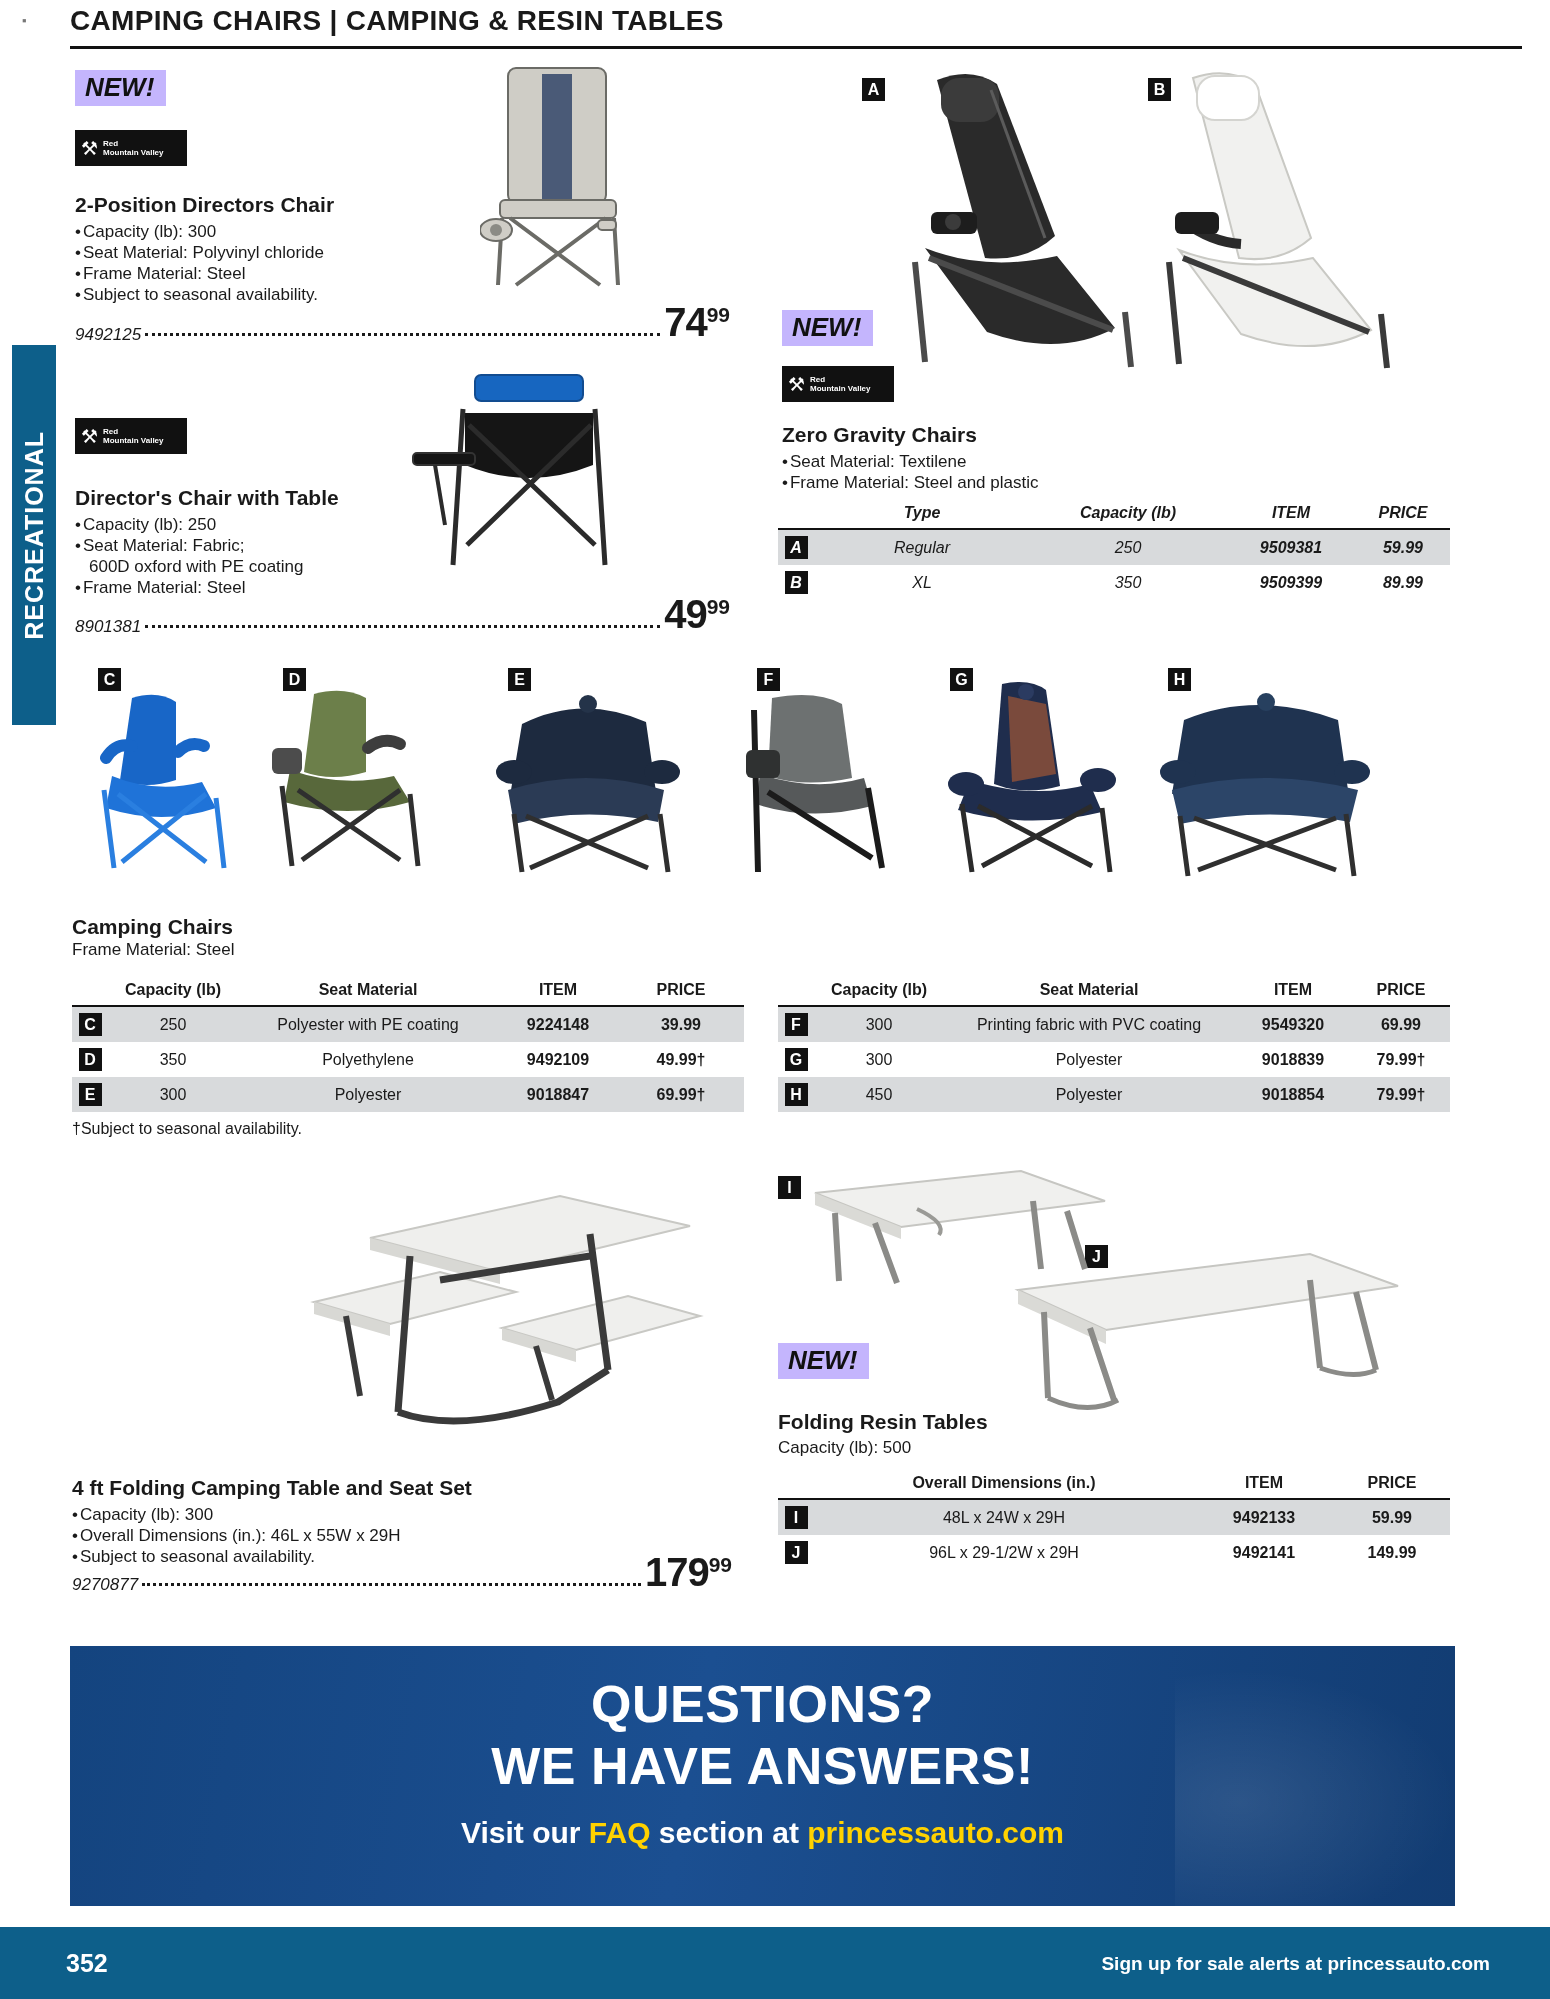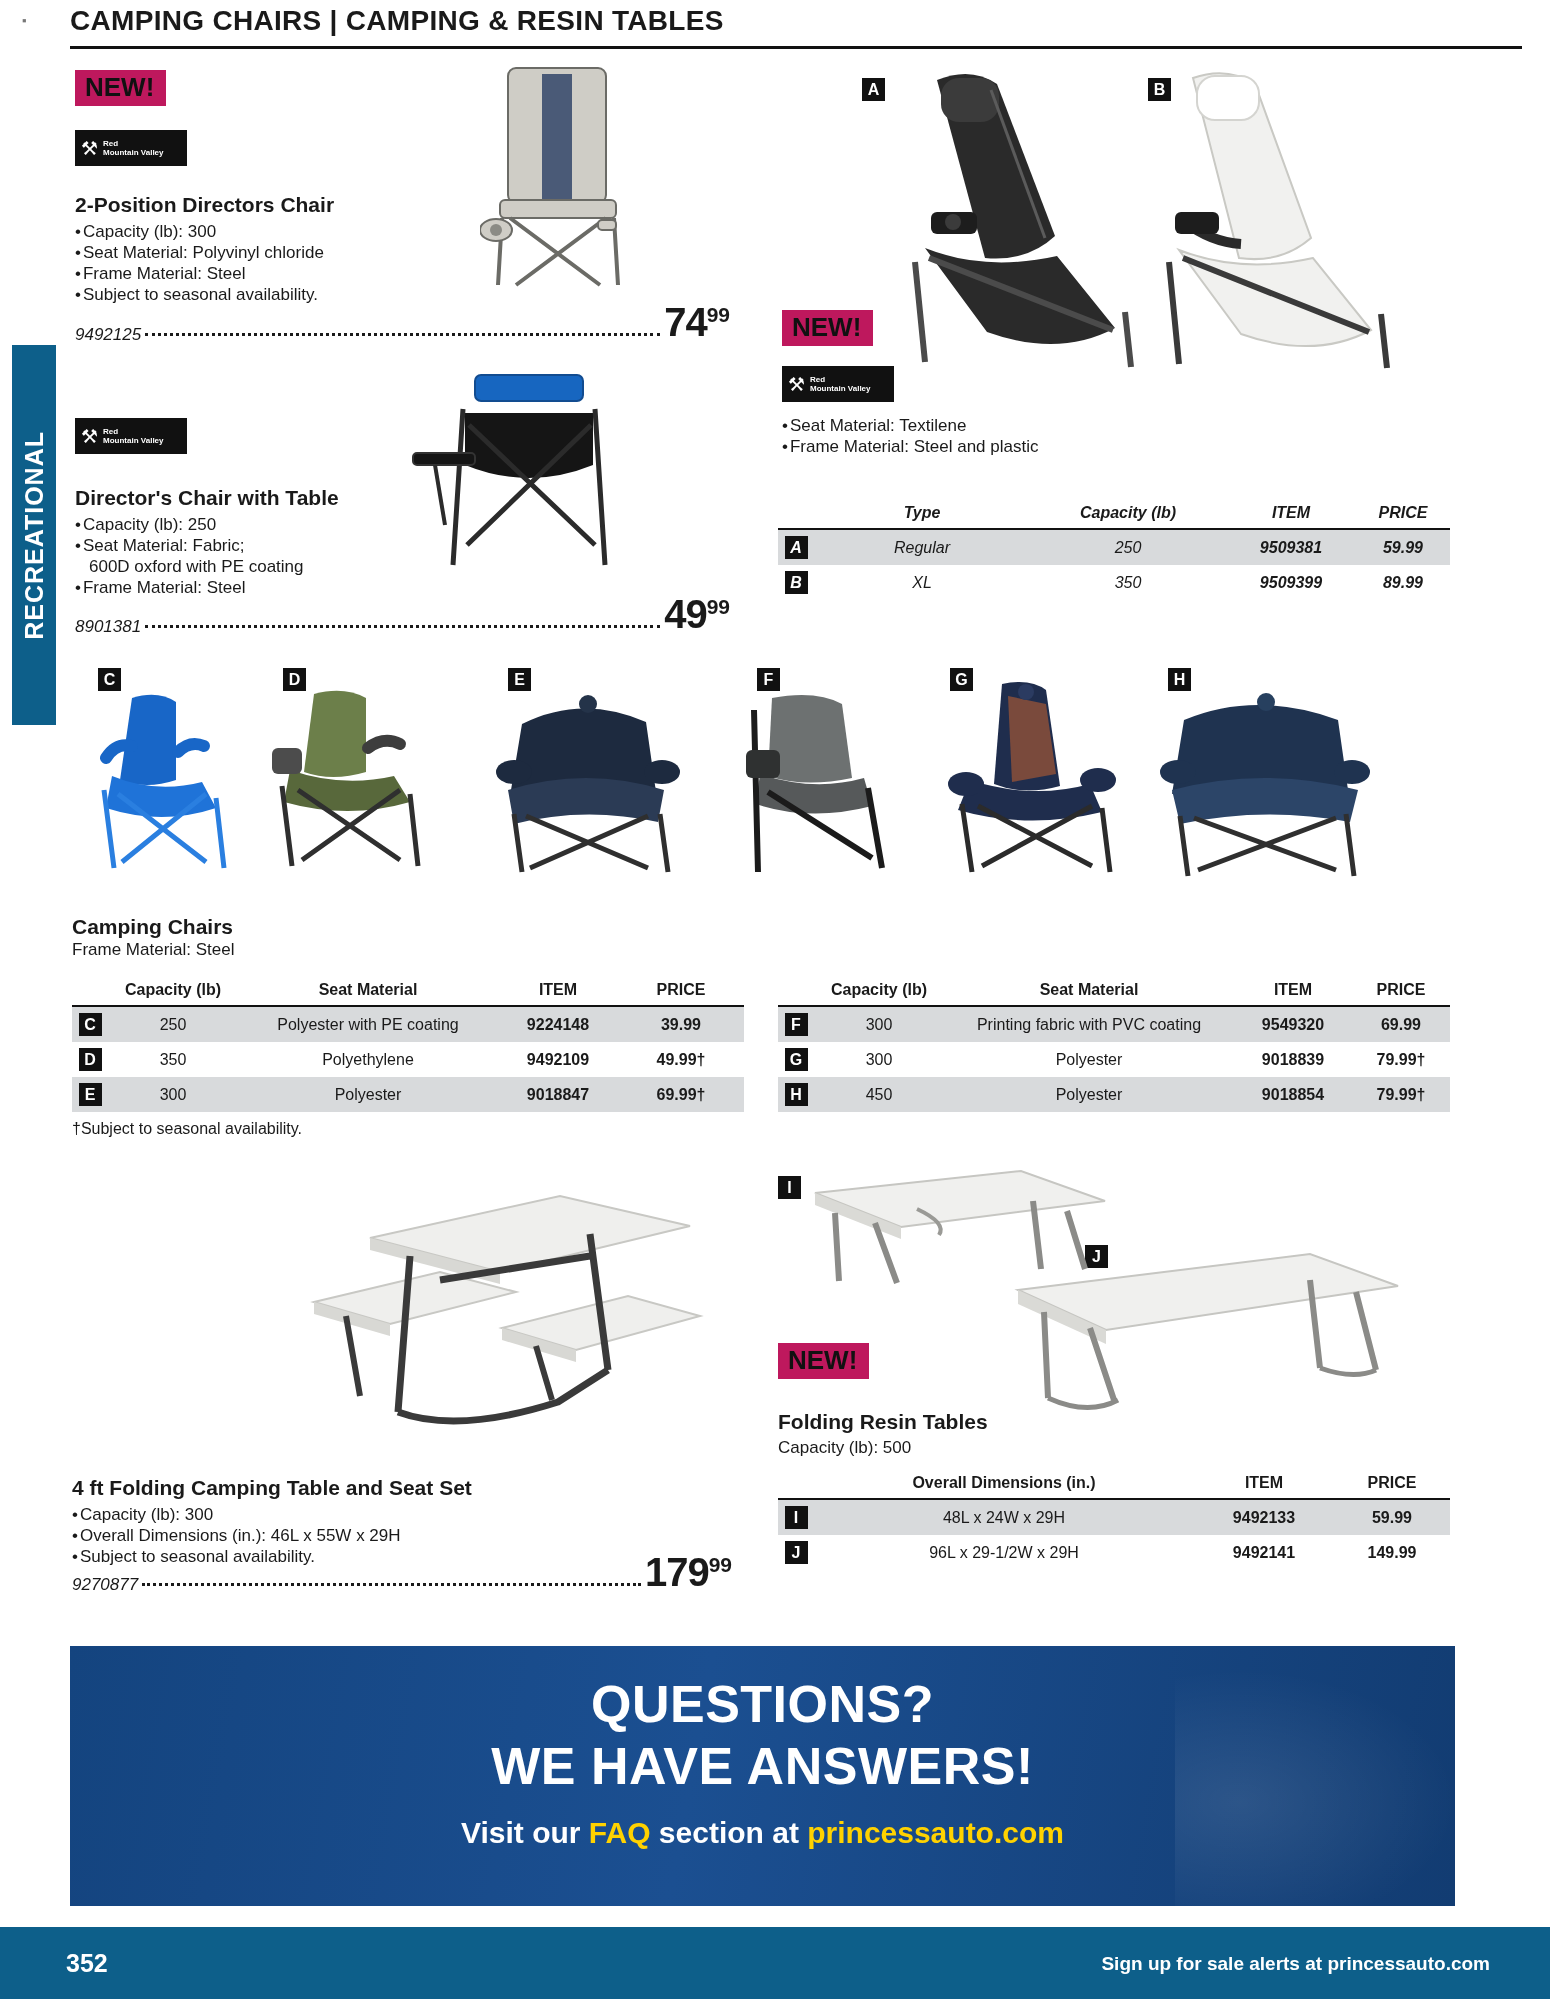--- a/index.html
+++ b/index.html
@@ -30,22 +30,22 @@
 
   
   .hdr {
     position: absolute; left: 70px; top: 5px; right: 30px;
     font-size: 28px; font-weight: bold; letter-spacing: .3px;
   }
   .hdr-rule { position: absolute; left: 70px; top: 46px; right: 28px; height: 3px; background: #111; }
 
   
   .new-badge {
-    display: inline-block; background: #be185d; color: #111;
-    font-weight: bold; font-size: 26px;
+    display: inline-block; background: #c4b5fd; color: #111;
+    font-style: italic; font-weight: bold; font-size: 26px;
     padding: 2px 12px 3px 10px;
   }
   .brand {
     background: #111; color: #fff; width: 112px; height: 36px;
     display: flex; align-items: center; gap: 5px; padding: 3px 6px;
   }
   .brand .bicon { font-size: 19px; line-height: 1; }
   .brand .btxt { font-size: 8px; font-weight: bold; line-height: 9px; }
   .prodtitle { font-size: 21px; font-weight: bold; margin: 8px 0 4px; }
   .bullets { font-size: 17px; line-height: 21px; }
@@ -205,20 +205,21 @@
   <div class="img" style="left:782px; top:310px;">
     <span class="new-badge">NEW!</span>
   </div>
   <div class="img" style="left:782px; top:366px;">
     <div class="brand">
       <span class="bicon">⚒</span>
       <span class="btxt"><span>Red</span><br><span>Mountain Valley</span></span>
     </div>
   </div>
   <div class="img" style="left:782px; top:415px; width:560px;">
+    <div class="prodtitle">Zero Gravity Chairs</div>
     <div class="bullets">
       <div>Seat Material: Textilene</div>
       <div>Frame Material: Steel and plastic</div>
     </div>
   </div>
 
   <div class="img" style="left:778px; top:498px; width:672px;font-style:italic;">
     <table>
       <thead>
         <tr>

